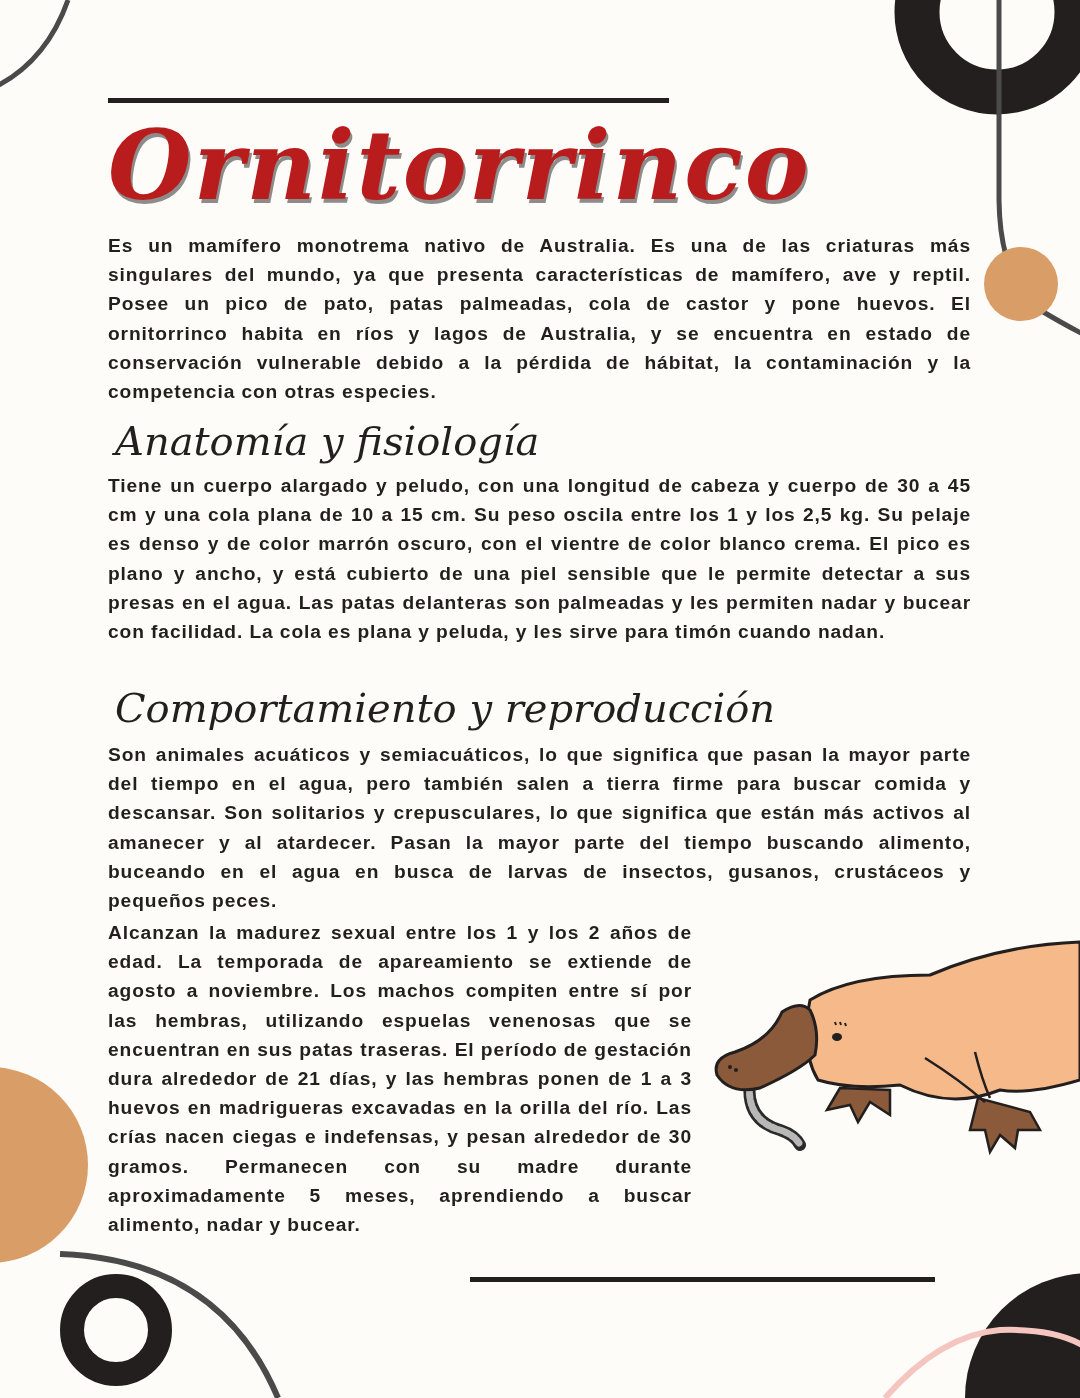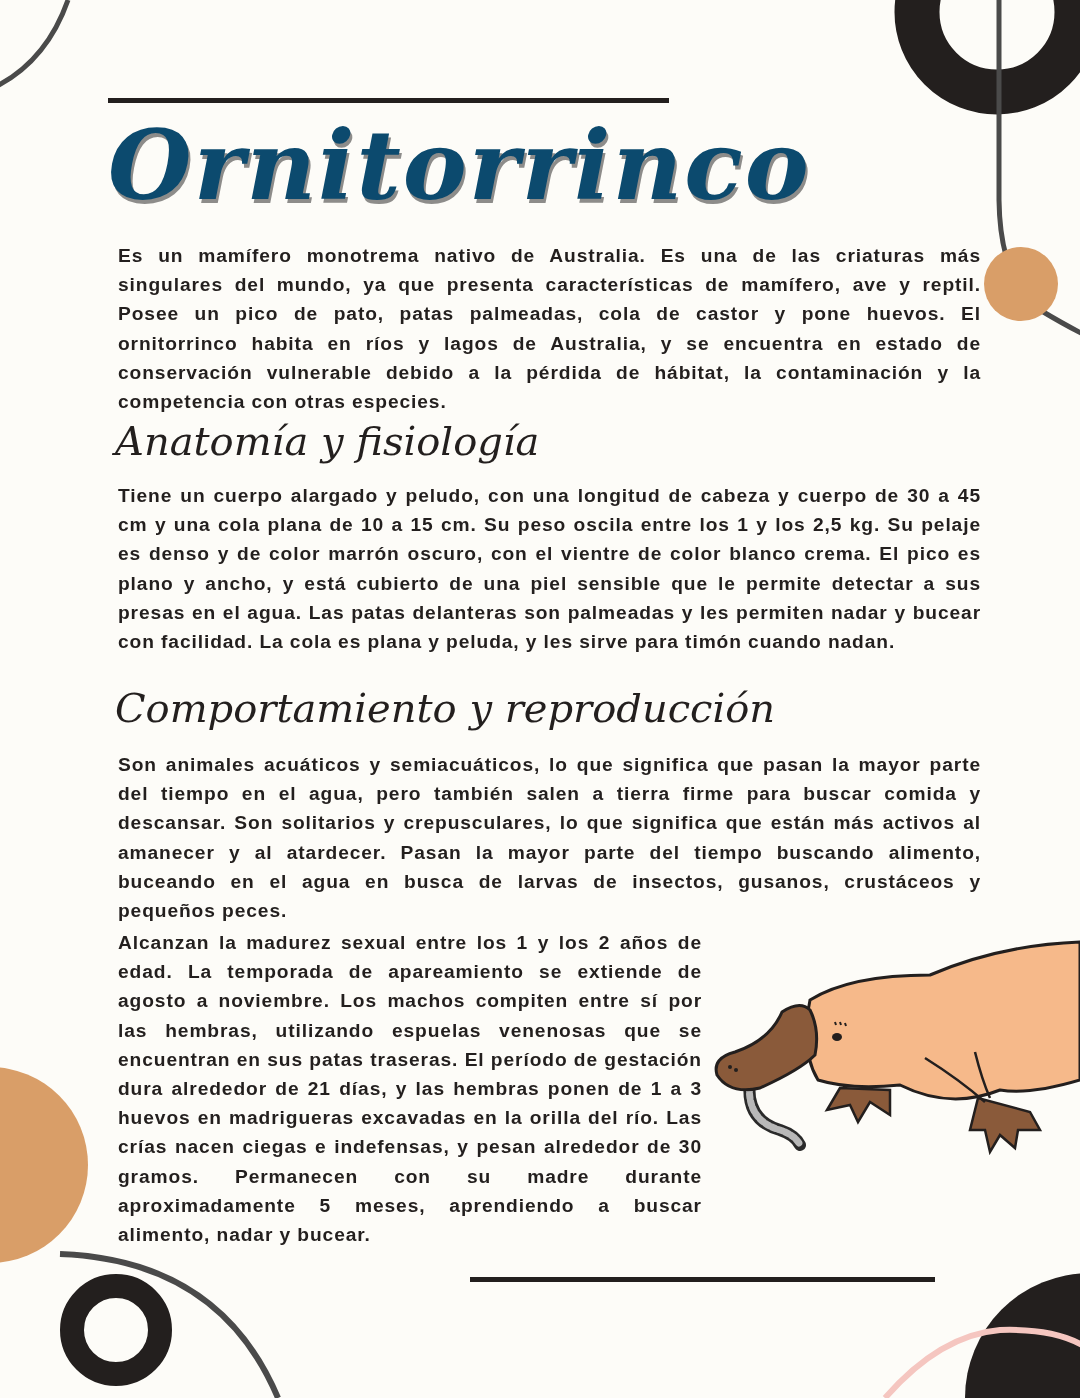--- a/index.html
+++ b/index.html
@@ -1,20 +1,20 @@
 <!DOCTYPE html>
 <html><head>
 <meta charset="utf-8">
 <style>
   html, body { margin:0; padding:0; }
   body { width:1080px; height:1398px; background:#fdfcf8; position:relative; overflow:hidden; font-family:"Liberation Sans", sans-serif; }
   .deco { position:absolute; }
   .rule { position:absolute; height:5px; background:#231f1e; }
-  .title { position:absolute; left:108px; top:118px; font-family:"DejaVu Serif", serif; font-style:italic; font-size:96px; color:#0c4a6e; letter-spacing:2px; text-shadow:2px 4px 0 #8d8c8a; margin:0; font-weight:bold; line-height:1; }
-  .para { position:absolute; left:108px; width:863px; font-size:19.2px; font-weight:bold; color:#231f1e; line-height:29.2px; text-align:justify; letter-spacing:0.9px; margin:10px; }
+  .title { position:absolute; left:108px; top:118px; font-family:"DejaVu Serif", serif; font-style:italic; font-size:96px; color:#b91c1c; letter-spacing:2px; text-shadow:2px 4px 0 #8d8c8a; margin:0; font-weight:bold; line-height:1; }
+  .para { position:absolute; left:108px; width:863px; font-size:19.2px; font-weight:bold; color:#231f1e; line-height:29.2px; text-align:justify; letter-spacing:0.9px; margin:0; }
   .h2 { position:absolute; left:108px; font-family:"DejaVu Serif", serif; font-style:italic; font-size:40px; color:#231f1e; margin:7px; font-weight:normal; line-height:1; }
 </style>
 </head>
 <body>
 
 <svg class="deco" width="1080" height="1398" style="left:0;top:0;">
 
   <path d="M -40 100 Q 40 80 68 0" fill="none" stroke="#4a4a4a" stroke-width="5"></path>
 
   <circle cx="997" cy="12" r="80" fill="none" stroke="#231f1e" stroke-width="45"></circle>

